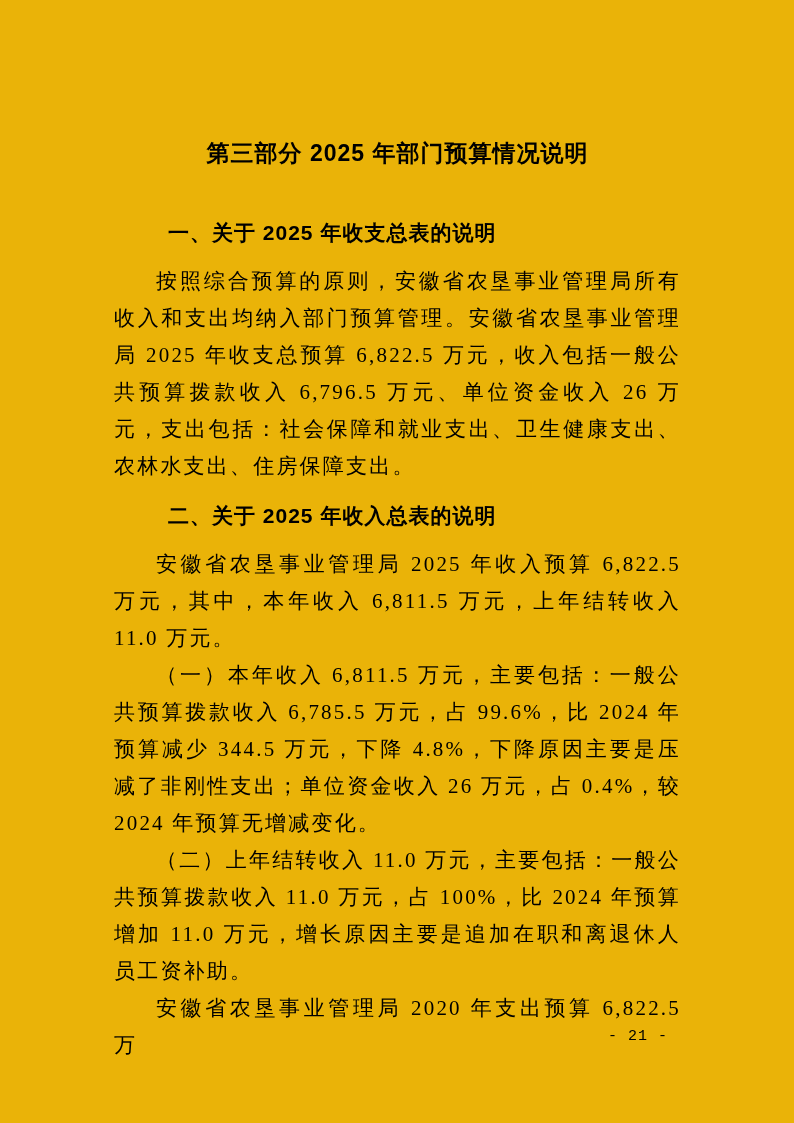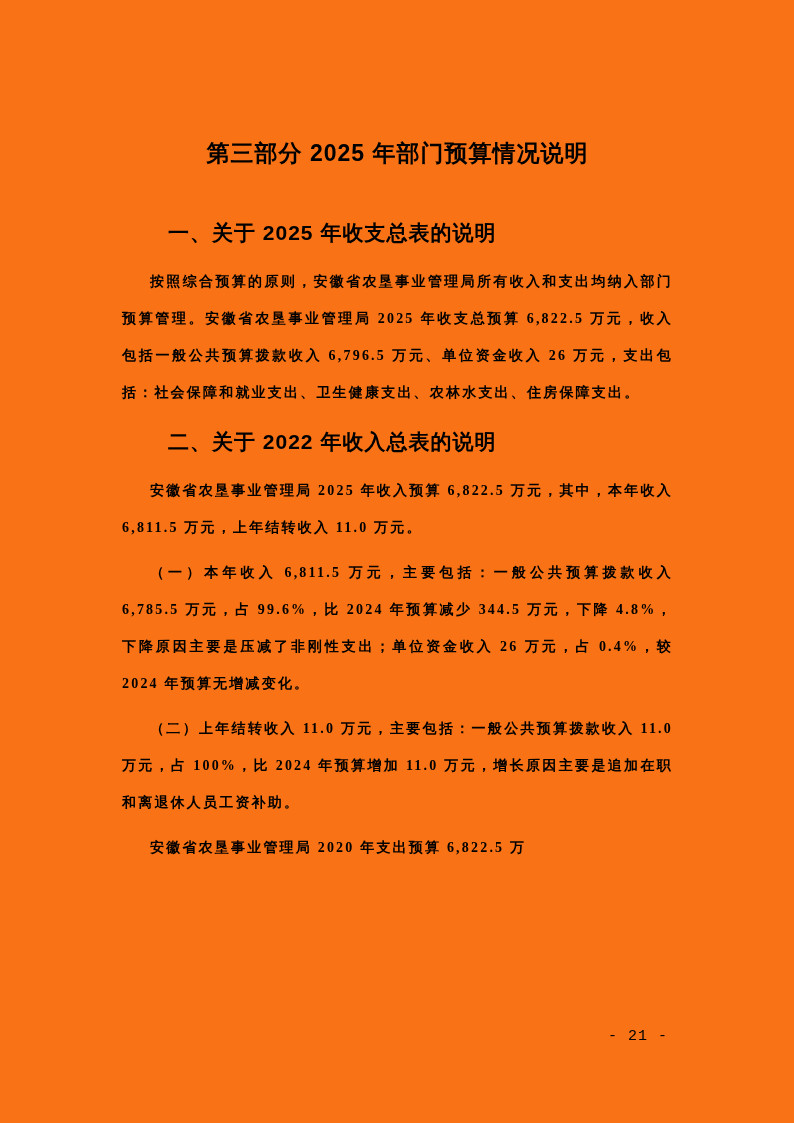--- a/index.html
+++ b/index.html
@@ -4,21 +4,21 @@
 <style>
   html, body {
     margin: 0;
     padding: 0;
     background: #ffffff;
   }
   .page {
     position: relative;
     width: 794px;
     height: 1123px;
-    background: #f97316;
+    background: #eab308;
     color: #000000;
     overflow: hidden;
     font-family: "Liberation Serif", "DejaVu Serif", serif;
   }
   .content {
     position: absolute;
     left: 114px;
     top: 138px;
     width: 567px;
   }
@@ -34,28 +34,27 @@
   .sec-heading {
     margin: 12px;
     font-family: "Liberation Sans", "DejaVu Sans", sans-serif;
     font-weight: bold;
     font-size: 21px;
     line-height: 37px;
     text-indent: 2em;
     letter-spacing: 1px;
   }
   .body-para {
-    margin: 8px;
-    font-size: 14px;
+    margin: 0;
+    font-size: 21px;
     line-height: 37px;
     text-indent: 2em;
     text-align: justify;
     text-justify: inter-character;
     letter-spacing: 2.2px;
-    font-weight: bold;
   }
   .page-footer {
     position: absolute;
     top: 1028px;
     right: 126px;
     font-size: 15px;
     letter-spacing: 1px;
     font-family: Liberation Mono, monospace;
   }
 </style>
@@ -63,21 +62,21 @@
 <body>
 
 <div class="page">
   <div class="content">
 
     <h1 class="doc-title">第三部分 2025 年部门预算情况说明</h1>
 
     <h2 class="sec-heading">一、关于 2025 年收支总表的说明</h2>
     <p class="body-para">按照综合预算的原则，安徽省农垦事业管理局所有收入和支出均纳入部门预算管理。安徽省农垦事业管理局 2025 年收支总预算 6,822.5 万元，收入包括一般公共预算拨款收入 6,796.5 万元、单位资金收入 26 万元，支出包括：社会保障和就业支出、卫生健康支出、农林水支出、住房保障支出。</p>
 
-    <h2 class="sec-heading">二、关于 2022 年收入总表的说明</h2>
+    <h2 class="sec-heading">二、关于 2025 年收入总表的说明</h2>
     <p class="body-para">安徽省农垦事业管理局 2025 年收入预算 6,822.5 万元，其中，本年收入 6,811.5 万元，上年结转收入 11.0 万元。</p>
     <p class="body-para">（一）本年收入 6,811.5 万元，主要包括：一般公共预算拨款收入 6,785.5 万元，占 99.6%，比 2024 年预算减少 344.5 万元，下降 4.8%，下降原因主要是压减了非刚性支出；单位资金收入 26 万元，占 0.4%，较 2024 年预算无增减变化。</p>
     <p class="body-para">（二）上年结转收入 11.0 万元，主要包括：一般公共预算拨款收入 11.0 万元，占 100%，比 2024 年预算增加 11.0 万元，增长原因主要是追加在职和离退休人员工资补助。</p>
 
     <p class="body-para">安徽省农垦事业管理局 2020 年支出预算 6,822.5 万</p>
 
   </div>
 
   <div class="page-footer">- 21 -</div>
 </div>

